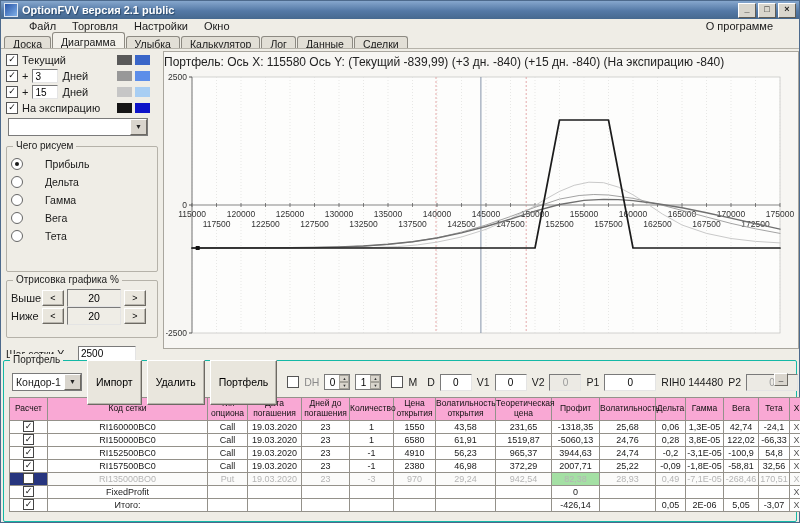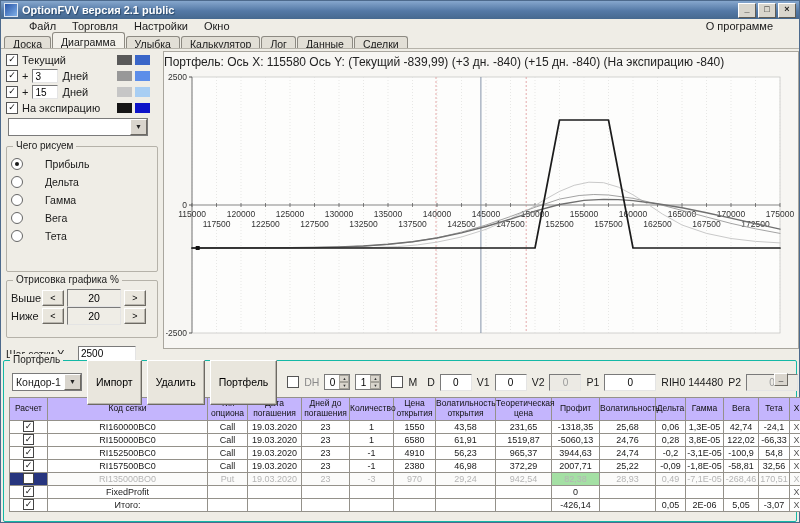--- a/index.html
+++ b/index.html
@@ -58,21 +58,21 @@
   .sarr{width:10px;display:flex;flex-direction:column;}
   .sarr i{flex:1;background:#d9d5cd;border:1px solid #a5a29a;font-style:normal;font-size:4px;line-height:5px;text-align:center;color:#333;}
   .sarr i.up::before{content:"▲";}
   .sarr i.dn::before{content:"▼";}
   .tinp{width:26px;height:13px;border:1px solid;border-color:#7a7a7a #e4e4e4 #e4e4e4 #7a7a7a;background:#fff;font-size:10px;text-align:center;font-family:"Liberation Sans",sans-serif;}
   .tinp.dis{background:#eceae4;color:#9a9a9a;}
   .tinp.wide{width:46px;}
   .minibtn{position:absolute;right:4px;top:4px;width:12px;height:11px;background:#d9d5cd;border:1px solid;border-color:#fff #6d6a63 #6d6a63 #fff;font-size:8px;line-height:8px;text-align:center;}
   
   table.positions{border-collapse:collapse;table-layout:fixed;width:794px;margin:4px 0 0 1px;background:#fff;}
-  table.positions th{background:#c4b5fd;border:1px solid #94918a;font-weight:normal;font-size:8.5px;line-height:1.15;padding:1px 0;color:#111;}
+  table.positions th{background:#f9a8d4;border:1px solid #94918a;font-weight:normal;font-size:8.5px;line-height:1.15;padding:1px 0;color:#111;}
   table.positions td{border:1px solid #94918a;font-size:9px;height:12px;padding:0 1px;text-align:center;background:#fff;white-space:nowrap;overflow:hidden;}
   td.loss{background:#f2a7a7;}
   td.gain{background:#9edc9e;}
   td.gain-dim{background:#a4e0a4;color:#cdeccd;}
   tr.disabled td{color:#b5b5b5;background:#fbfbfa;}
   tr.disabled td.gain-dim{background:#a4e0a4;}
   td.cbcell{background:#fff;}
   td.cbcell.selcell{background:#27357e;}
   .cb{display:inline-block;width:9px;height:9px;border:1px solid #444;background:#fff;font-size:9px;line-height:8px;text-align:center;vertical-align:middle;color:#111;}
   td.xcell{color:#555;font-size:8.5px;background:#f2f0ea;}

